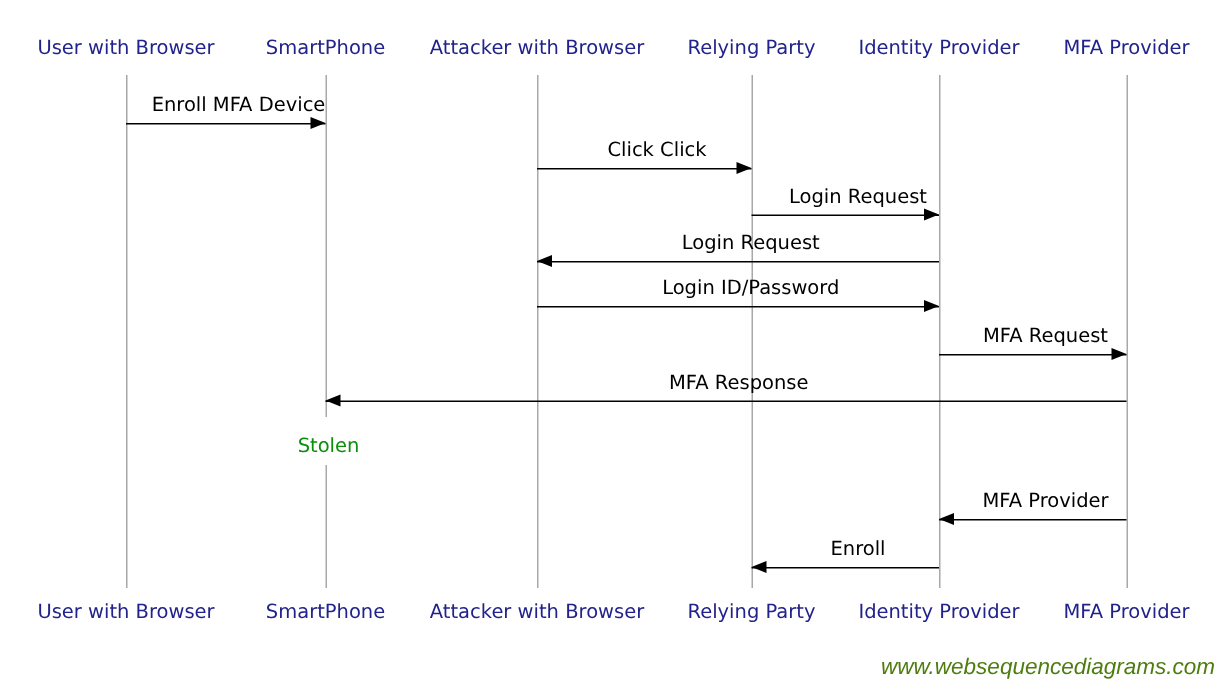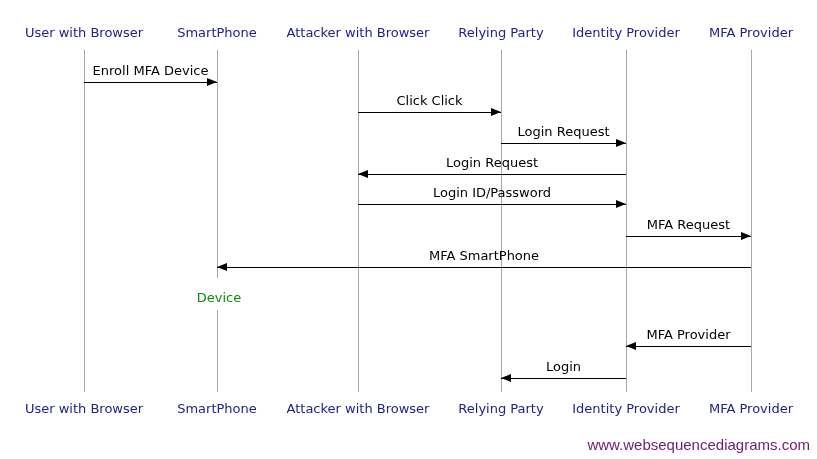--- a/index.html
+++ b/index.html
@@ -34,20 +34,21 @@
     border-bottom: 4px solid transparent;
   }
   .arrow-right { border-left: 10px solid #000; }
   .arrow-left  { border-right: 10px solid #000; }
   .msg-label {
     position: absolute;
     transform: translateX(-50%);
     font-size: 13px;
     line-height: 15px;
     white-space: nowrap;
+    padding-left: 17px;
   }
   .note-label {
     position: absolute;
     transform: translateX(-50%);
     font-size: 13px;
     line-height: 15px;
     white-space: nowrap;
   }
   .watermark {
     position: absolute;
@@ -94,33 +95,33 @@
       <div class="arrow arrow-left" style="left: 358px; top: 170px;"></div>
       <div class="msg-label" style="left: 492px; top: 155px; color: rgb(0, 0, 0);">Login Request</div>
       <div class="msg-line" style="left: 358px; top: 204px; width: 268px; background: rgb(0, 0, 0);"></div>
       <div class="arrow arrow-right" style="left: 616px; top: 200px;"></div>
       <div class="msg-label" style="left: 492px; top: 185px; color: rgb(0, 0, 0);">Login ID/Password</div>
       <div class="msg-line" style="left: 626px; top: 236px; width: 125px; background: rgb(0, 0, 0);"></div>
       <div class="arrow arrow-right" style="left: 741px; top: 232px;"></div>
       <div class="msg-label" style="left: 688.5px; top: 217px; color: rgb(0, 0, 0);">MFA Request</div>
       <div class="msg-line" style="left: 217px; top: 267px; width: 534px; background: rgb(0, 0, 0);"></div>
       <div class="arrow arrow-left" style="left: 217px; top: 263px;"></div>
-      <div class="msg-label" style="left: 484px; top: 248px; color: rgb(0, 0, 0);">MFA SmartPhone</div>
+      <div class="msg-label" style="left: 484px; top: 248px; color: rgb(0, 0, 0);">MFA Response</div>
       <div class="msg-line" style="left: 626px; top: 346px; width: 125px; background: rgb(0, 0, 0);"></div>
       <div class="arrow arrow-left" style="left: 626px; top: 342px;"></div>
       <div class="msg-label" style="left: 688.5px; top: 327px; color: rgb(0, 0, 0);">MFA Provider</div>
       <div class="msg-line" style="left: 501px; top: 378px; width: 125px; background: rgb(0, 0, 0);"></div>
       <div class="arrow arrow-left" style="left: 501px; top: 374px;"></div>
-      <div class="msg-label" style="left: 563.5px; top: 359px; color: rgb(0, 0, 0);">Login</div>
+      <div class="msg-label" style="left: 563.5px; top: 359px; color: rgb(0, 0, 0);">Enroll</div>
     </div>
   <div id="notes">
-      <div class="note-label" style="left: 219px; top: 290px; color: rgb(11, 142, 11);">Device</div>
+      <div class="note-label" style="left: 219px; top: 290px; color: rgb(11, 142, 11);">Stolen</div>
     </div>
   <div id="actorsBottom">
       <div class="actor-label" style="left: 84px; top: 401px; color: rgb(34, 34, 140);">User with Browser</div>
       <div class="actor-label" style="left: 217px; top: 401px; color: rgb(34, 34, 140);">SmartPhone</div>
       <div class="actor-label" style="left: 358px; top: 401px; color: rgb(34, 34, 140);">Attacker with Browser</div>
       <div class="actor-label" style="left: 501px; top: 401px; color: rgb(34, 34, 140);">Relying Party</div>
       <div class="actor-label" style="left: 626px; top: 401px; color: rgb(34, 34, 140);">Identity Provider</div>
       <div class="actor-label" style="left: 751px; top: 401px; color: rgb(34, 34, 140);">MFA Provider</div>
     </div>
-  <div class="watermark" style="color: #701a75;">www.websequencediagrams.com</div>
+  <div class="watermark" style="color: #4d7c0f; font-style: italic;">www.websequencediagrams.com</div>
 </div>
 
 </body></html>

